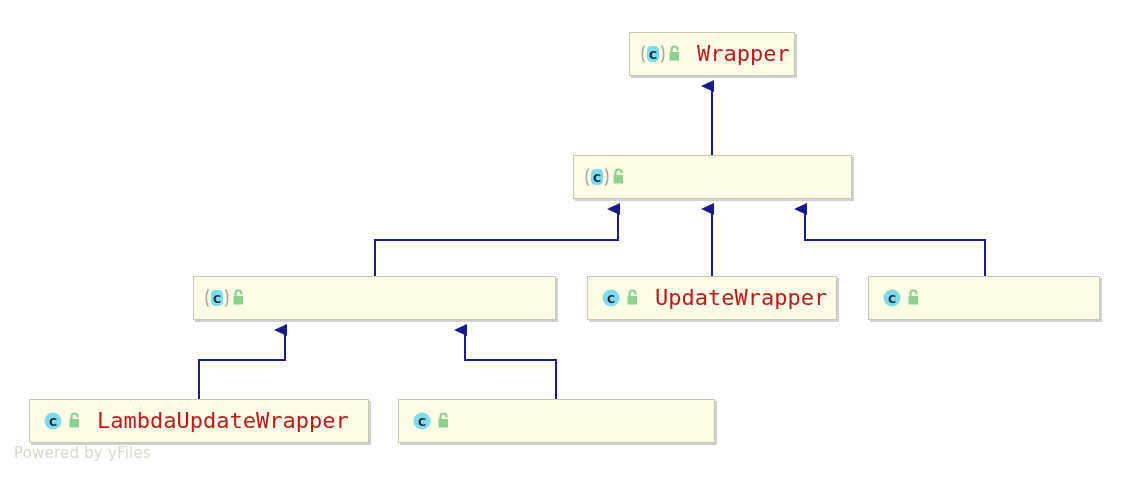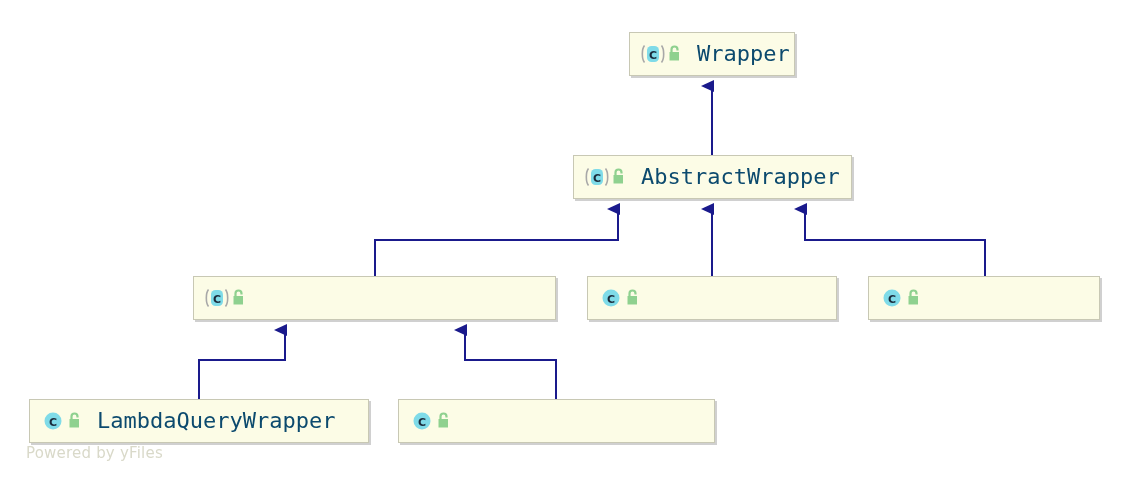--- a/index.html
+++ b/index.html
@@ -59,27 +59,27 @@
     width: 18px;
     height: 20px;
     margin-left: 1px;
     flex: 0 0 auto;
   }
   .icon-lock svg { display: block; }
   .node-label {
     font-family: "DejaVu Sans Mono", monospace;
     font-size: 22px;
     line-height: 22px;
-    color: #0c4a6e;
+    color: #b91c1c;
     margin-left: 12px;
     letter-spacing: 0px;
   }
   #watermark {
     position: absolute;
-    left: 26px;
+    left: 14px;
     top: 444px;
     font-family: "DejaVu Sans", sans-serif;
     font-size: 15px;
     color: #d9d9c9;
     letter-spacing: 0.2px;
     user-select: none;
   }
 </style>
 </head>
 <body>
@@ -132,21 +132,20 @@
           <text x="13" y="15.5" font-family="DejaVu Sans, sans-serif" font-size="11" font-weight="bold" fill="#1a2a3a" text-anchor="middle">C</text>
         </svg>
       </span>
       <span class="icon-lock">
         <svg width="18" height="20" viewBox="0 0 18 20">
           <path d="M 4.5,8.5 L 4.5,5.5 A 3,3 0 0 1 10.5,5.5 L 10.5,6.5" stroke="#8fd18f" stroke-width="2.2" fill="none"></path>
           <rect x="2.5" y="8" width="9.5" height="8.5" fill="#8fd18f"></rect>
         </svg>
       </span>
     </span>
-    <span class="node-label">AbstractWrapper</span>
   </div>
 
   <div class="uml-node" style="left: 193px; top: 276px; width: 363px; height: 44px;">
     <span class="node-icons">
       <span class="icon-class">
         <svg width="26" height="22" viewBox="0 0 26 22">
           <path d="M 4.5,2.5 C 1.6,6 1.6,16 4.5,19.5" stroke="#a8a8a8" stroke-width="1.6" fill="none"></path>
           <path d="M 21.5,2.5 C 24.4,6 24.4,16 21.5,19.5" stroke="#a8a8a8" stroke-width="1.6" fill="none"></path>
           <rect x="7" y="3" width="12" height="16" rx="4.5" ry="4.5" fill="#7fdbe8"></rect>
           <text x="13" y="15.5" font-family="DejaVu Sans, sans-serif" font-size="11" font-weight="bold" fill="#1a2a3a" text-anchor="middle">C</text>
@@ -169,20 +168,21 @@
           <text x="13" y="15.5" font-family="DejaVu Sans, sans-serif" font-size="11" font-weight="bold" fill="#1a2a3a" text-anchor="middle">C</text>
         </svg>
       </span>
       <span class="icon-lock">
         <svg width="18" height="20" viewBox="0 0 18 20">
           <path d="M 4.5,8.5 L 4.5,5.5 A 3,3 0 0 1 10.5,5.5 L 10.5,6.5" stroke="#8fd18f" stroke-width="2.2" fill="none"></path>
           <rect x="2.5" y="8" width="9.5" height="8.5" fill="#8fd18f"></rect>
         </svg>
       </span>
     </span>
+    <span class="node-label">UpdateWrapper</span>
   </div>
 
   <div class="uml-node" style="left: 868px; top: 276px; width: 232px; height: 44px;">
     <span class="node-icons">
       <span class="icon-class">
         <svg width="26" height="22" viewBox="0 0 26 22">
           <circle cx="13" cy="11" r="8.5" fill="#7fdbe8"></circle>
           <text x="13" y="15.5" font-family="DejaVu Sans, sans-serif" font-size="11" font-weight="bold" fill="#1a2a3a" text-anchor="middle">C</text>
         </svg>
       </span>
@@ -203,21 +203,21 @@
           <text x="13" y="15.5" font-family="DejaVu Sans, sans-serif" font-size="11" font-weight="bold" fill="#1a2a3a" text-anchor="middle">C</text>
         </svg>
       </span>
       <span class="icon-lock">
         <svg width="18" height="20" viewBox="0 0 18 20">
           <path d="M 4.5,8.5 L 4.5,5.5 A 3,3 0 0 1 10.5,5.5 L 10.5,6.5" stroke="#8fd18f" stroke-width="2.2" fill="none"></path>
           <rect x="2.5" y="8" width="9.5" height="8.5" fill="#8fd18f"></rect>
         </svg>
       </span>
     </span>
-    <span class="node-label">LambdaQueryWrapper</span>
+    <span class="node-label">LambdaUpdateWrapper</span>
   </div>
 
   <div class="uml-node" style="left: 398px; top: 399px; width: 317px; height: 44px;">
     <span class="node-icons">
       <span class="icon-class">
         <svg width="26" height="22" viewBox="0 0 26 22">
           <circle cx="13" cy="11" r="8.5" fill="#7fdbe8"></circle>
           <text x="13" y="15.5" font-family="DejaVu Sans, sans-serif" font-size="11" font-weight="bold" fill="#1a2a3a" text-anchor="middle">C</text>
         </svg>
       </span>

